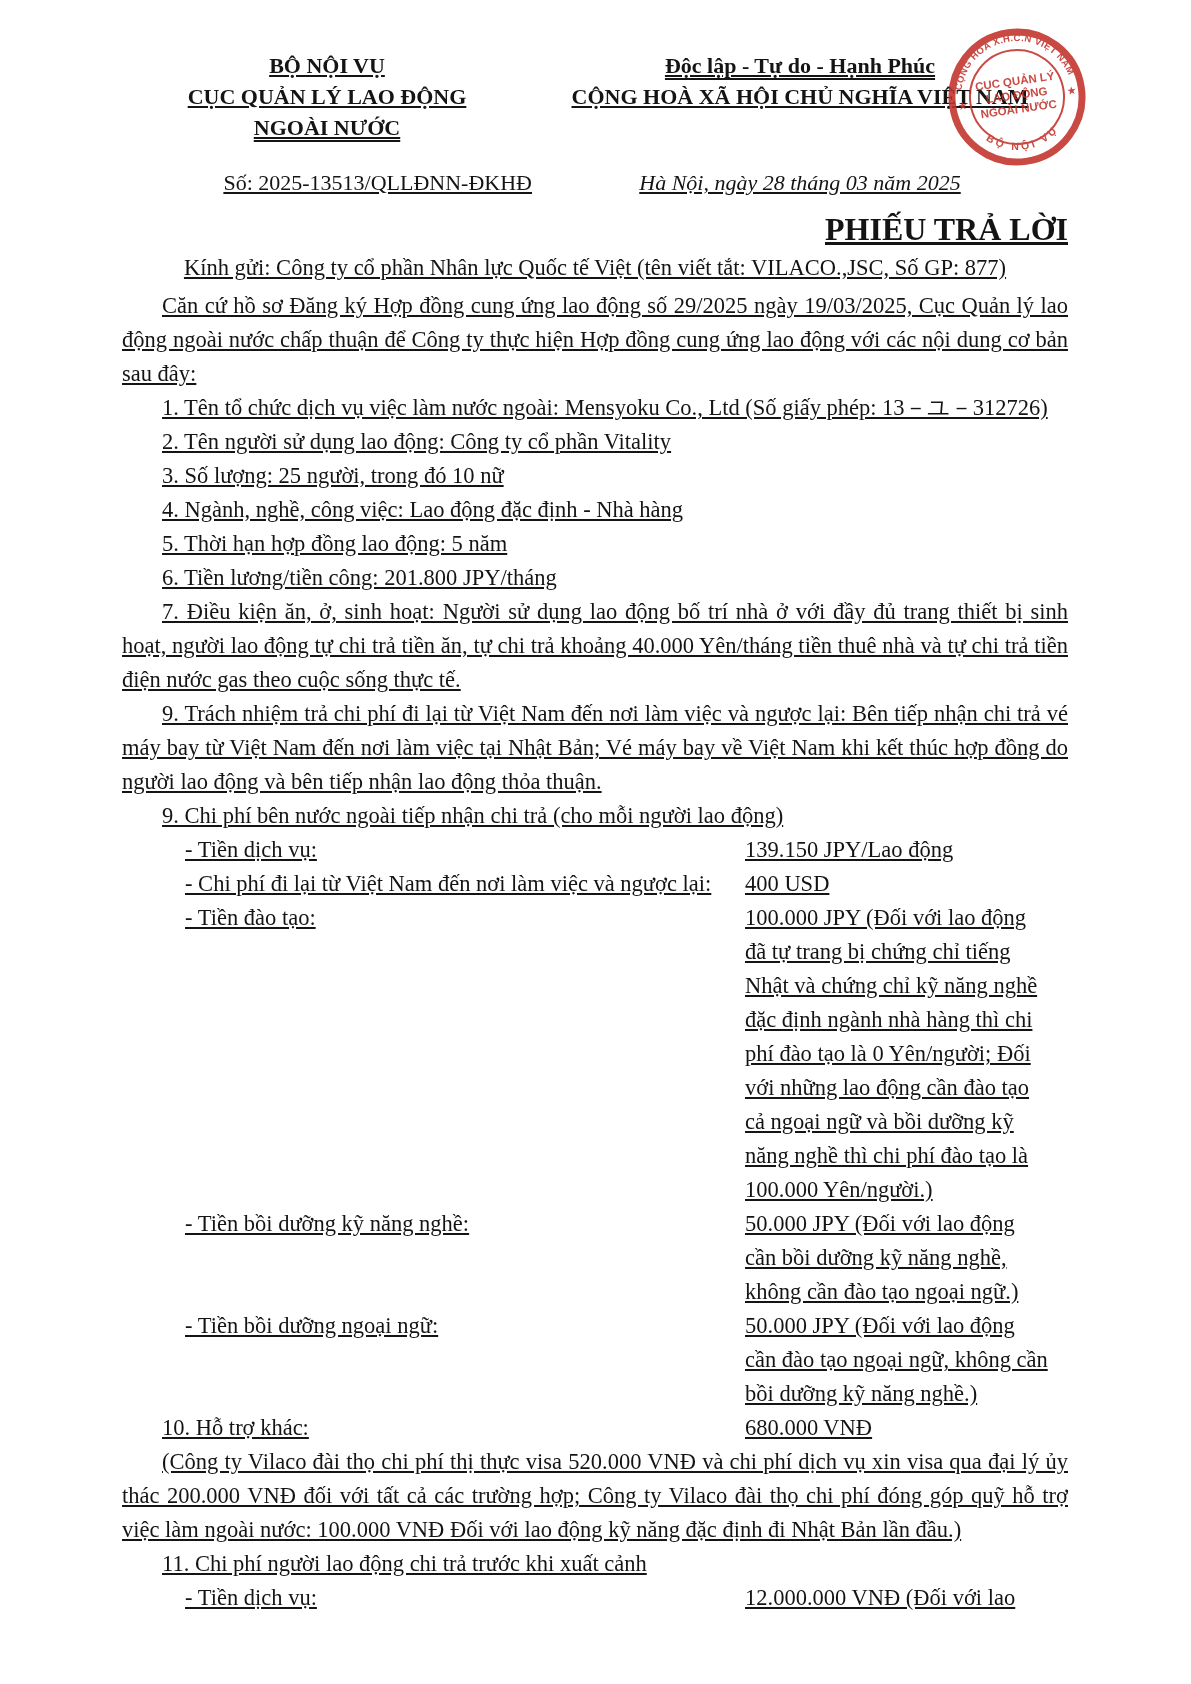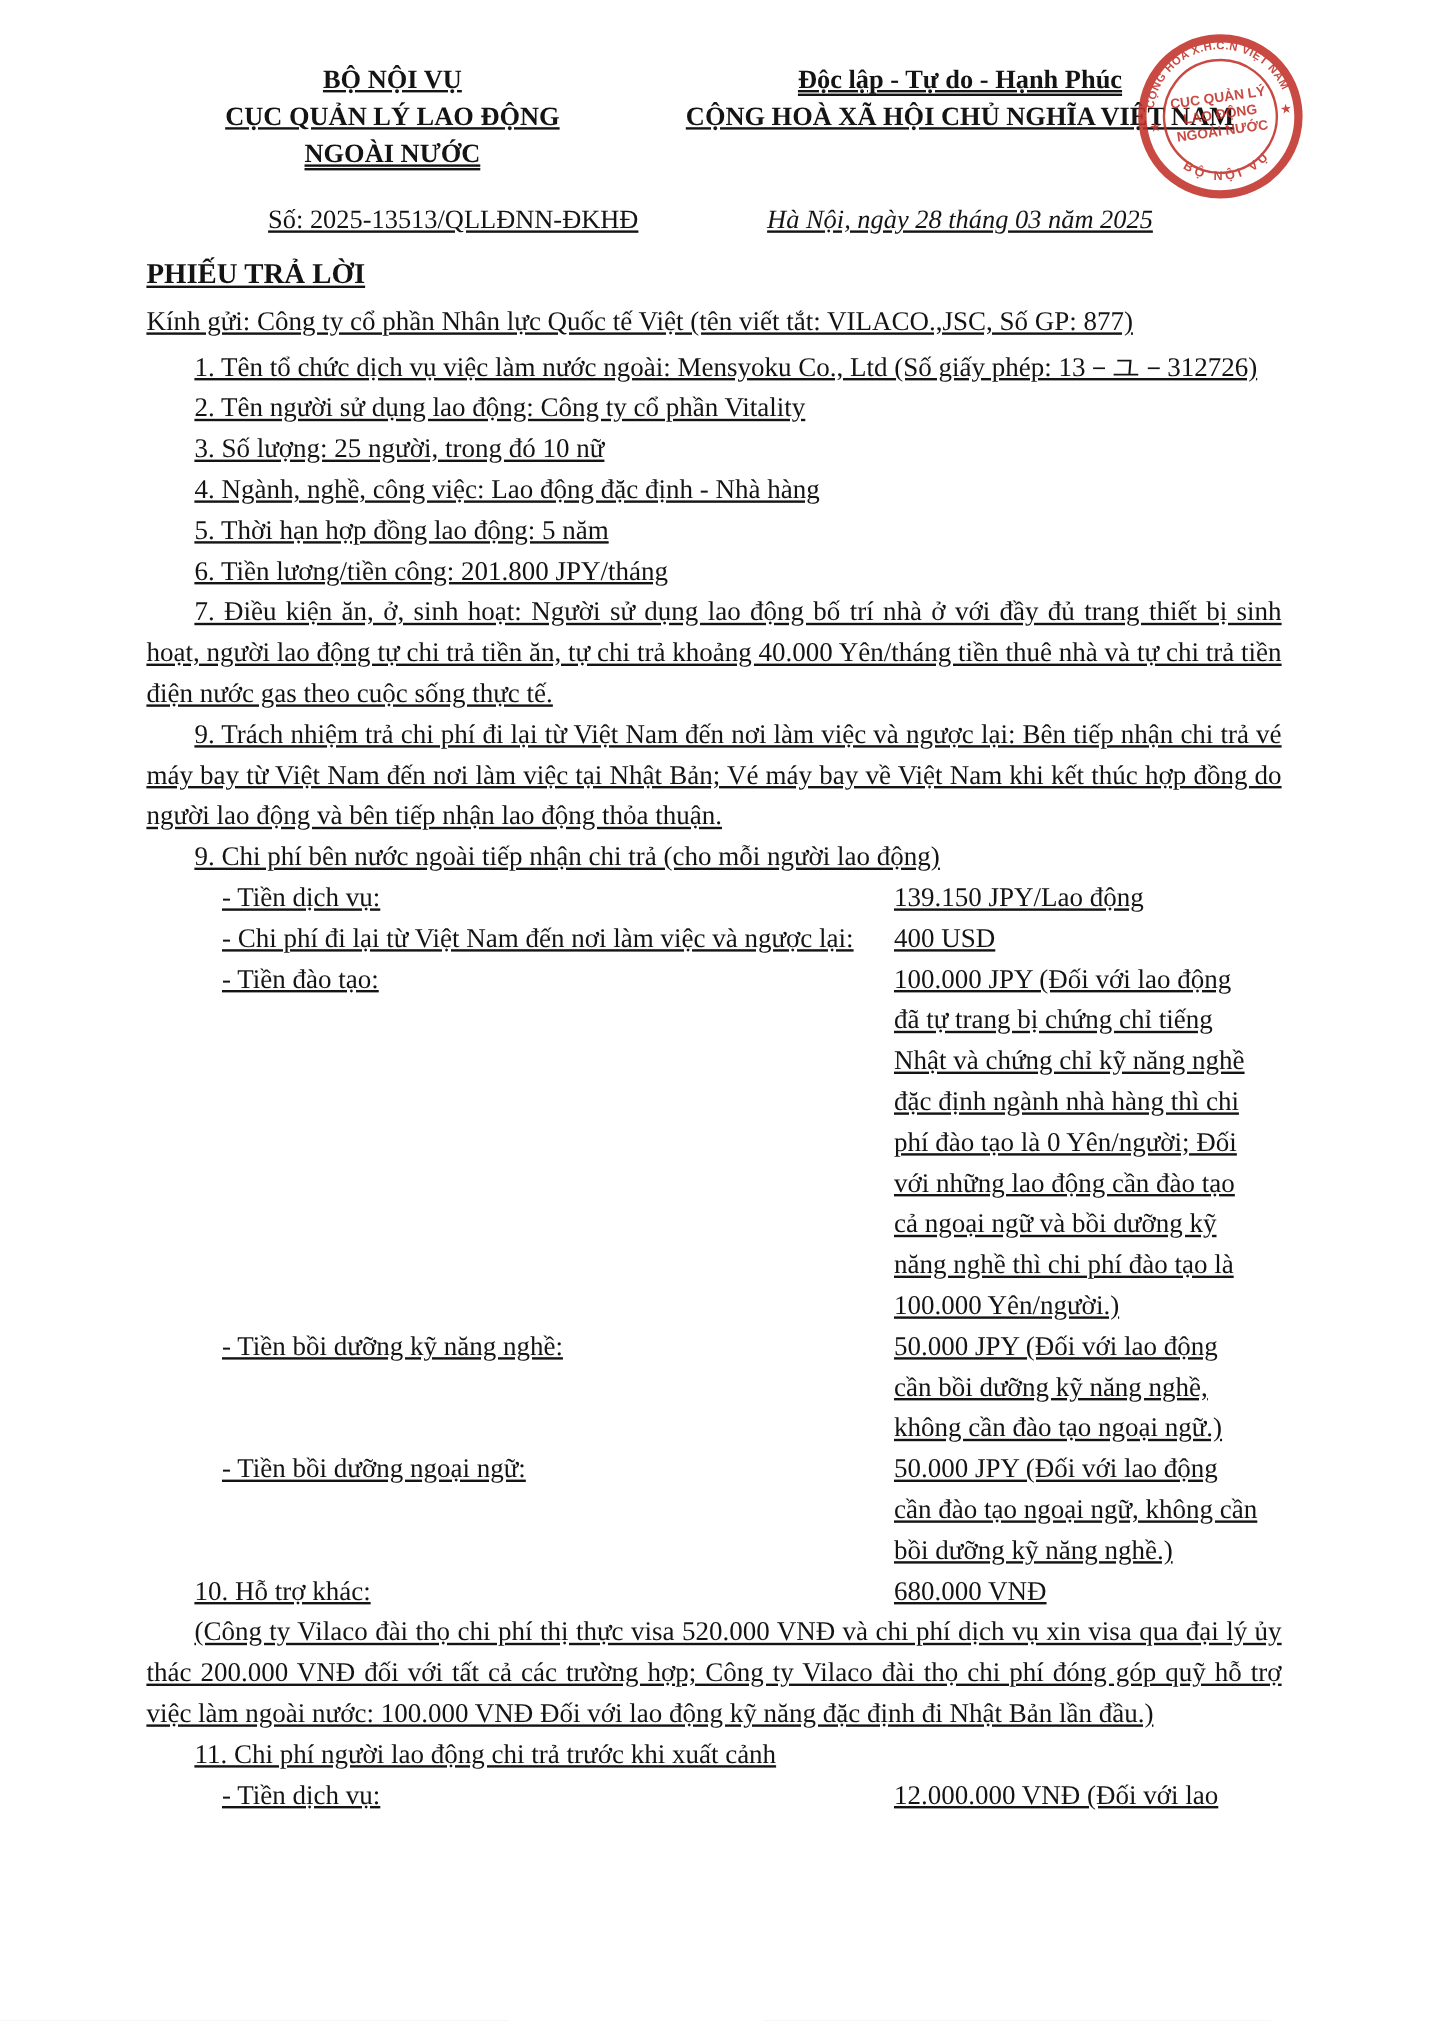--- a/index.html
+++ b/index.html
@@ -21,23 +21,23 @@
   .h-left  { width:410px; text-align:center; }
   .h-right { flex:1; text-align:center; }
   .hline   { font-weight:bold; font-size:22px; line-height:31px; }
   .uline   { text-decoration:underline; text-underline-offset:5px; text-decoration-thickness:2px; }
   .doc-number { margin-top:24px; font-size:22px; line-height:31px;text-align:right; }
   .date-line  { margin-top:55px; font-style:italic; font-size:22px; line-height:31px; }
   
   .stamp { position:absolute; left:942px; top:22px; opacity:.88; transform:rotate(-8deg); }
   .stamp text { font-family:"Liberation Sans","DejaVu Sans",sans-serif; }
   
-  .title      { margin-top:14px; text-align:left; font-weight:bold; font-size:24px; line-height:34px; }
+  .title      { margin-top:14px; text-align:right; font-weight:bold; font-size:32px; line-height:34px; }
   .subtitle   { margin-top:5px;  text-align:center; font-weight:bold; font-size:23px; line-height:34px; }
-  .salutation { margin-top:5px;  text-align:left; line-height:34px; }
+  .salutation { margin-top:5px;  text-align:center; line-height:34px; }
   
   .body { margin-top:4px; }
   .para { margin:0; line-height:34px; text-align:justify; text-indent:40px; }
   .item-line { padding-left:40px; line-height:34px; }
   .row { display:flex; line-height:34px; }
   .row .lbl { margin-left:63px; width:560px; flex:none; }
   .row .val { width:305px; flex:none; white-space:pre-line; }
   .row.r10 .lbl { margin-left:40px; width:583px; }
 </style>
 </head>
@@ -76,20 +76,21 @@
     <text x="130" y="80" font-size="11" text-anchor="middle" fill="#c2312a">★</text>
     <text x="75" y="63" font-size="11.5" font-weight="bold" text-anchor="middle" fill="#c2312a">CỤC QUẢN LÝ</text>
     <text x="75" y="77" font-size="11.5" font-weight="bold" text-anchor="middle" fill="#c2312a">LAO ĐỘNG</text>
     <text x="75" y="91" font-size="11.5" font-weight="bold" text-anchor="middle" fill="#c2312a">NGOÀI NƯỚC</text>
   </svg>
 
   <div class="title">PHIẾU TRẢ LỜI</div>
   <div class="salutation">Kính gửi: Công ty cổ phần Nhân lực Quốc tế Việt (tên viết tắt: VILACO.,JSC, Số GP: 877)</div>
 
   <div class="body">
+    <p class="para">Căn cứ hồ sơ Đăng ký Hợp đồng cung ứng lao động số 29/2025 ngày 19/03/2025, Cục Quản lý lao động ngoài nước chấp thuận để Công ty thực hiện Hợp đồng cung ứng lao động với các nội dung cơ bản sau đây:</p>
 
     <div class="item-line">1. Tên tổ chức dịch vụ việc làm nước ngoài: Mensyoku Co., Ltd (Số giấy phép: 13－ユ－312726)</div>
     <div class="item-line">2. Tên người sử dụng lao động: Công ty cổ phần Vitality</div>
     <div class="item-line">3. Số lượng: 25 người, trong đó 10 nữ</div>
     <div class="item-line">4. Ngành, nghề, công việc: Lao động đặc định - Nhà hàng</div>
     <div class="item-line">5. Thời hạn hợp đồng lao động: 5 năm</div>
     <div class="item-line">6. Tiền lương/tiền công: 201.800 JPY/tháng</div>
 
     <p class="para">7. Điều kiện ăn, ở, sinh hoạt: Người sử dụng lao động bố trí nhà ở với đầy đủ trang thiết bị sinh hoạt, người lao động tự chi trả tiền ăn, tự chi trả khoảng 40.000 Yên/tháng tiền thuê nhà và tự chi trả tiền điện nước gas theo cuộc sống thực tế.</p>
     <p class="para">9. Trách nhiệm trả chi phí đi lại từ Việt Nam đến nơi làm việc và ngược lại: Bên tiếp nhận chi trả vé máy bay từ Việt Nam đến nơi làm việc tại Nhật Bản; Vé máy bay về Việt Nam khi kết thúc hợp đồng do người lao động và bên tiếp nhận lao động thỏa thuận.</p>

